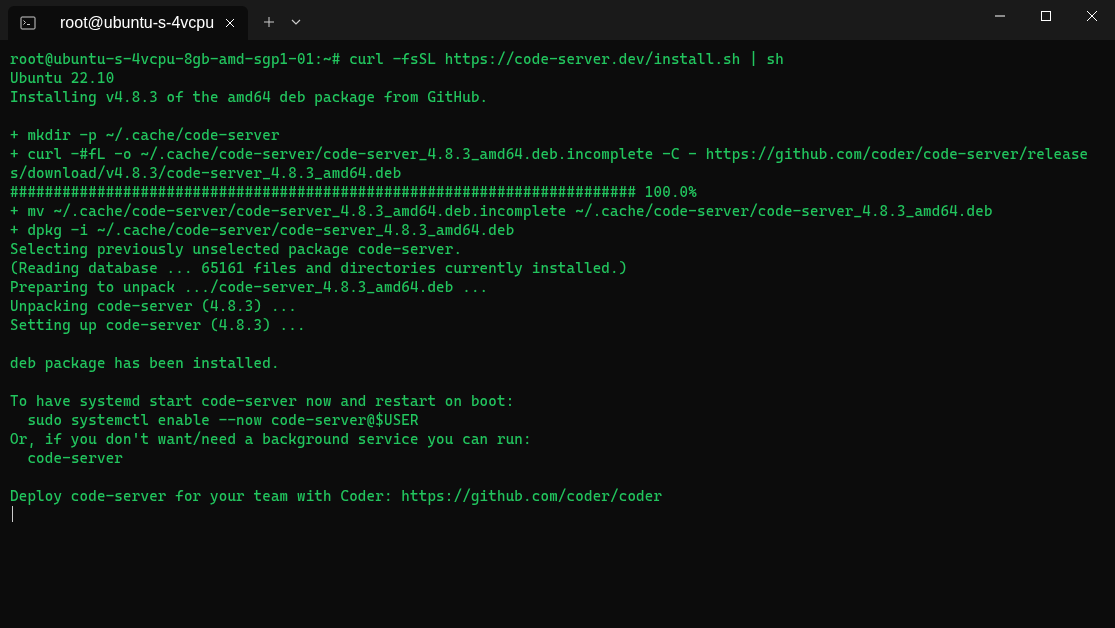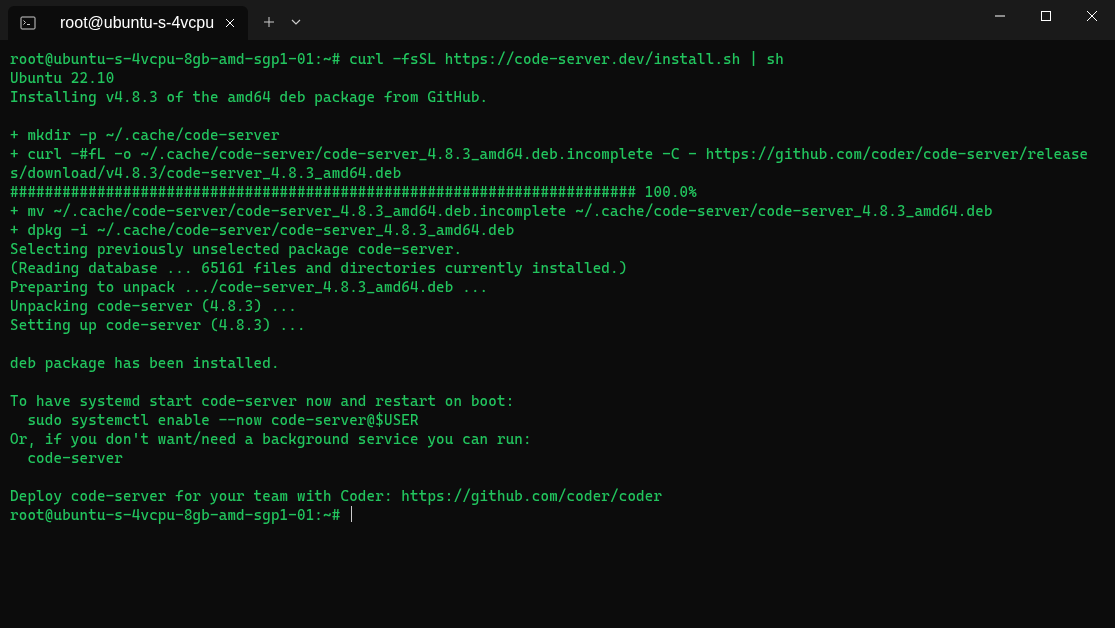--- a/index.html
+++ b/index.html
@@ -191,13 +191,13 @@
 Setting up code-server (4.8.3) ...
 
 deb package has been installed.
 
 To have systemd start code-server now and restart on boot:
   sudo systemctl enable --now code-server@$USER
 Or, if you don't want/need a background service you can run:
   code-server
 
 Deploy code-server for your team with Coder: https://github.com/coder/coder
-</span><span>root@ubuntu-s-4vcpu-8gb-amd-sgp1-01:~# </span><span class="cursor"></span></div>
+</span><span class="cursor"></span></div>
 
 </body></html>

